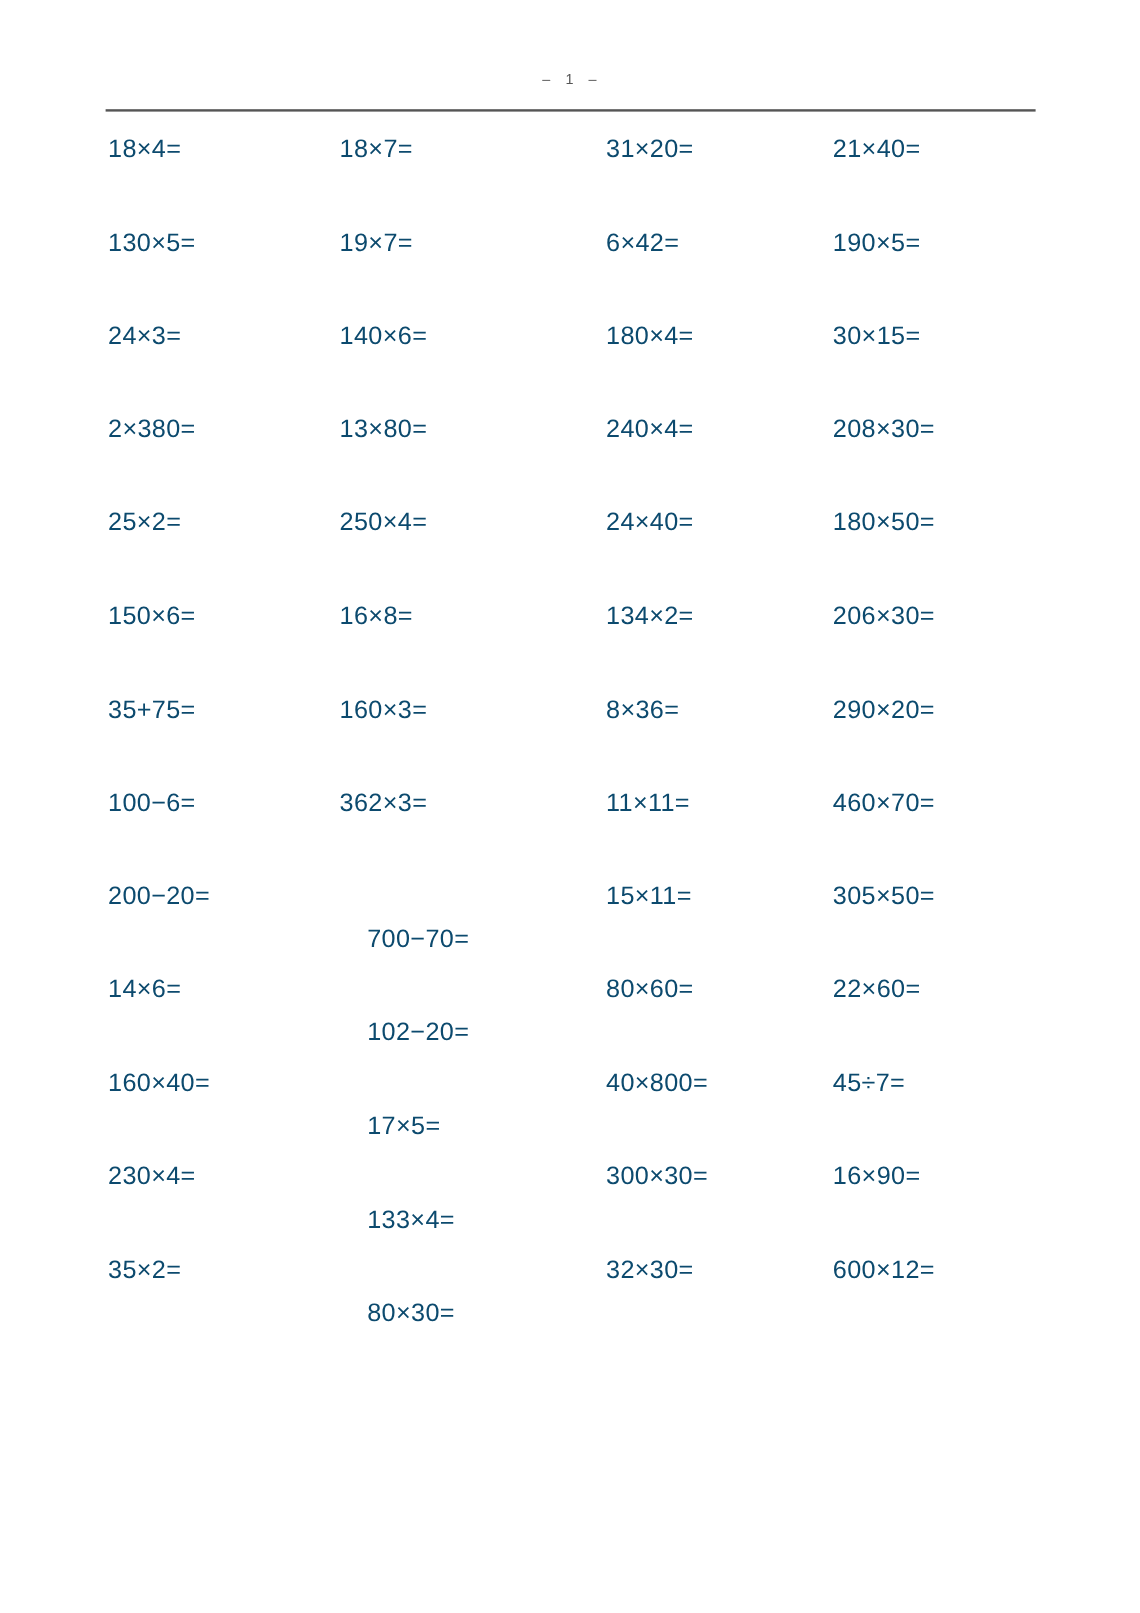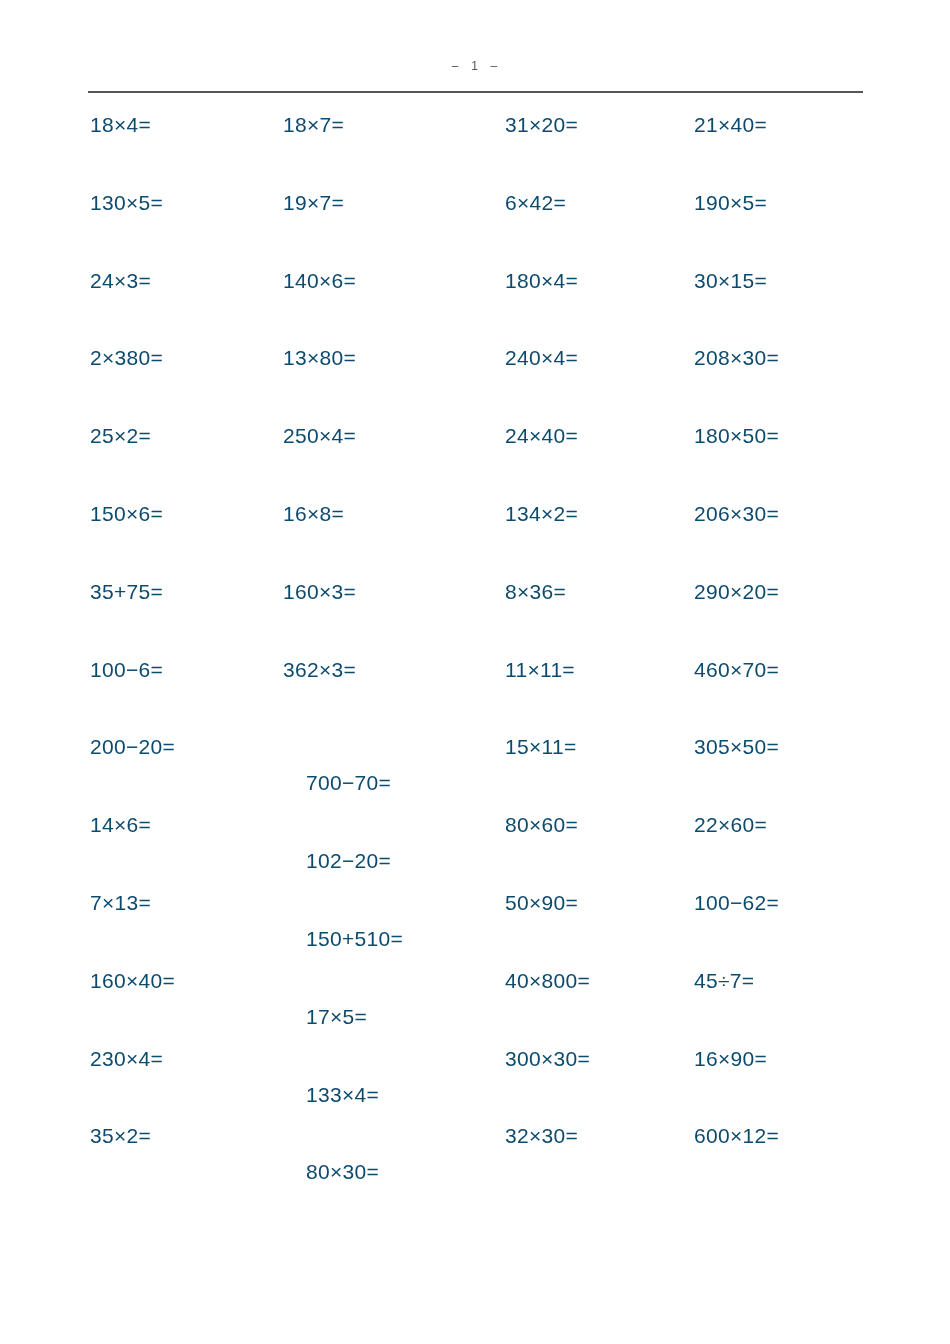--- a/index.html
+++ b/index.html
@@ -143,26 +143,20 @@
         <div class="problem-cell col-2">15×11=</div>
         <div class="problem-cell col-3">305×50=</div>
       </div>
       <div class="problem-row">
         <div class="problem-cell col-0">14×6=</div>
         <div class="problem-cell col-1 indented">102−20=</div>
         <div class="problem-cell col-2">80×60=</div>
         <div class="problem-cell col-3">22×60=</div>
       </div>
       <div class="problem-row">
-        <div class="problem-cell col-0">7×13=</div>
-        <div class="problem-cell col-1 indented">150+510=</div>
-        <div class="problem-cell col-2">50×90=</div>
-        <div class="problem-cell col-3">100−62=</div>
-      </div>
-      <div class="problem-row">
         <div class="problem-cell col-0">160×40=</div>
         <div class="problem-cell col-1 indented">17×5=</div>
         <div class="problem-cell col-2">40×800=</div>
         <div class="problem-cell col-3">45÷7=</div>
       </div>
       <div class="problem-row">
         <div class="problem-cell col-0">230×4=</div>
         <div class="problem-cell col-1 indented">133×4=</div>
         <div class="problem-cell col-2">300×30=</div>
         <div class="problem-cell col-3">16×90=</div>

